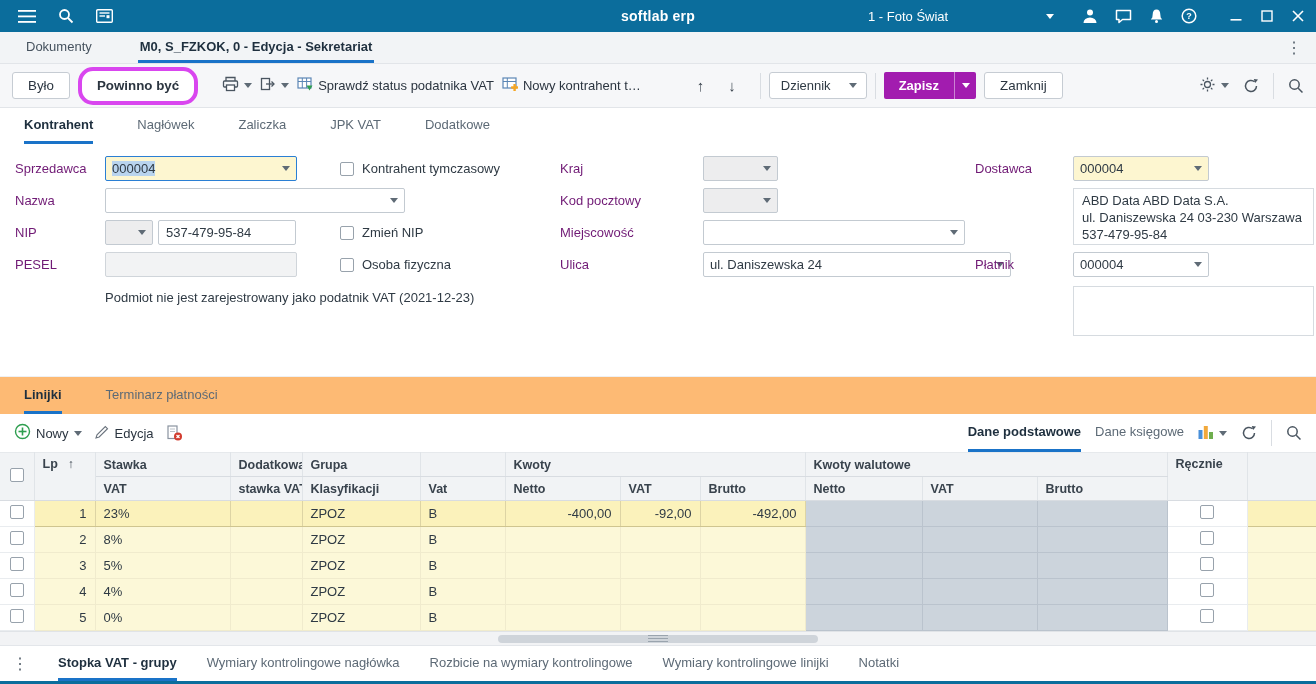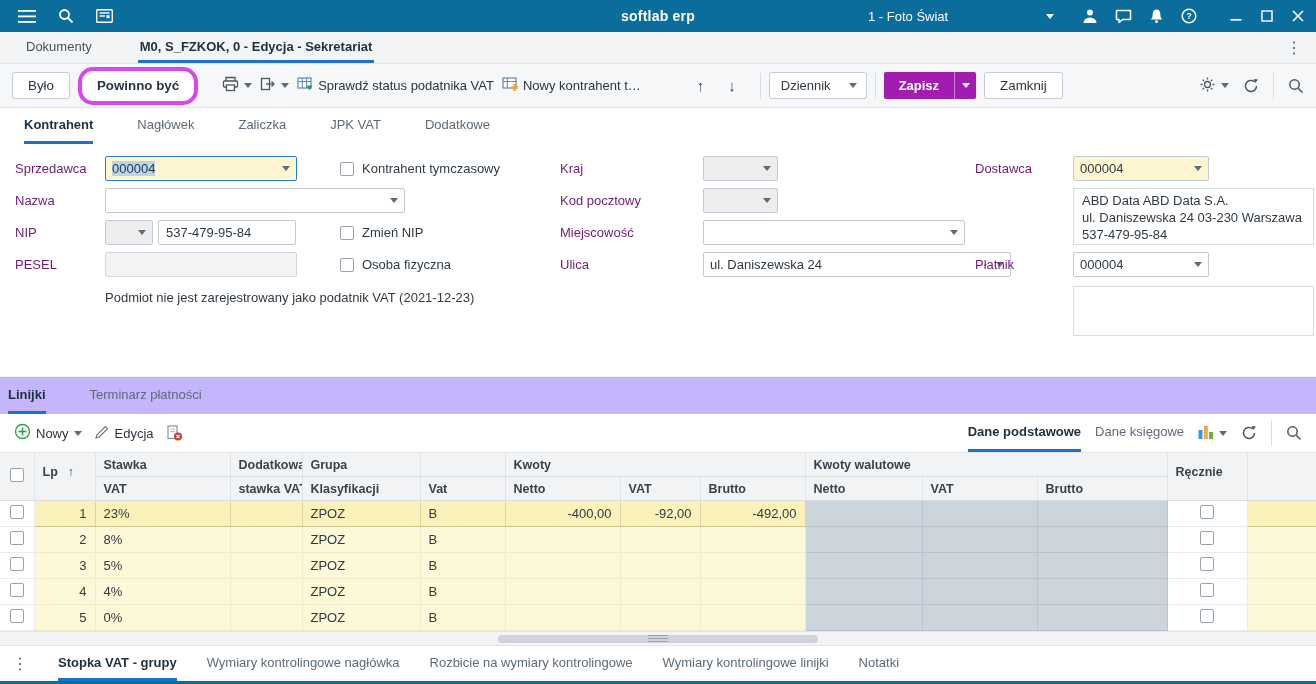--- a/index.html
+++ b/index.html
@@ -53,30 +53,30 @@
 .selval{background:#b9d4ee}
 .finput{position:absolute;height:25px;border:1px solid #c3cad1;background:#fff;border-radius:2px;padding:0 7px;display:flex;align-items:center}
 .finput.gray{background:#f2f3f4;border-color:#d0d5da}
 .cbxrow{position:absolute;display:flex;align-items:center;gap:8px;height:25px;cursor:pointer}
 .cb{width:14px;height:14px;border:1px solid #98a2ac;border-radius:2px;background:#fff;flex:none;display:inline-block}
 .addrbox{position:absolute;border:1px solid #d6dbe0;padding:3px 8px;line-height:17px;color:#2f3a44;overflow:hidden}
 .addrbox div{white-space:nowrap;overflow:hidden}
 .statustext{position:absolute;color:#2f3a44;white-space:nowrap}
 
 
-.linestabs{height:38px;display:flex;align-items:stretch;padding-left:8px;background:#c4b5fd;border-top:1px solid #eef0f3}
+.linestabs{height:38px;display:flex;align-items:stretch;padding-left:24px;background:#fdba74;border-top:1px solid #eef0f3}
 .linestoolbar{height:38px;display:flex;align-items:center;padding:0 14px;gap:12px;background:#fff}
 .vtab{display:flex;align-items:center;border-bottom:3px solid transparent;color:#5d6a76;height:100%;cursor:pointer}
 .vtab.active{color:#1e2f3e;font-weight:700;border-color:#1a73c8}
 .rightgrp{margin-left:auto;display:flex;align-items:center;gap:14px;height:100%}
 
 
 .grid{border-collapse:collapse;table-layout:fixed;width:1316px;font-size:13px}
 .grid th{background:#f1f3f5;font-weight:700;font-size:12.5px;color:#39434d;text-align:left;padding:2px 8px;border-right:1px solid #e0e4e8;border-bottom:1px solid #d8dce1;border-top:1px solid #e6e9ec;height:24px;white-space:nowrap;overflow:hidden}
-.grid th.vtop{vertical-align:top;padding-top:12px}
+.grid th.vtop{vertical-align:top;padding-top:4px}
 .grid td{height:26px;padding:0 8px;overflow:hidden;white-space:nowrap}
 td.y{background:#fcf8d8;border-bottom:1px solid #f0ebcd;border-right:1px solid #f0ebcd}
 td.g{background:#ccd4dc;border-bottom:1px solid #bac3cd;border-right:1px solid #bac3cd}
 td.w{background:#fff;border-bottom:1px solid #e9ecef;border-right:1px solid #e9ecef}
 tr.selected td.y{background:#fbf2bb;border-color:#ddd4a4;border-bottom-color:#cfc58f}
 .num{text-align:right}
 .c-rec{text-align:center}
 .sort{color:#3c4650;font-size:12px;margin-left:10px}
 
 

